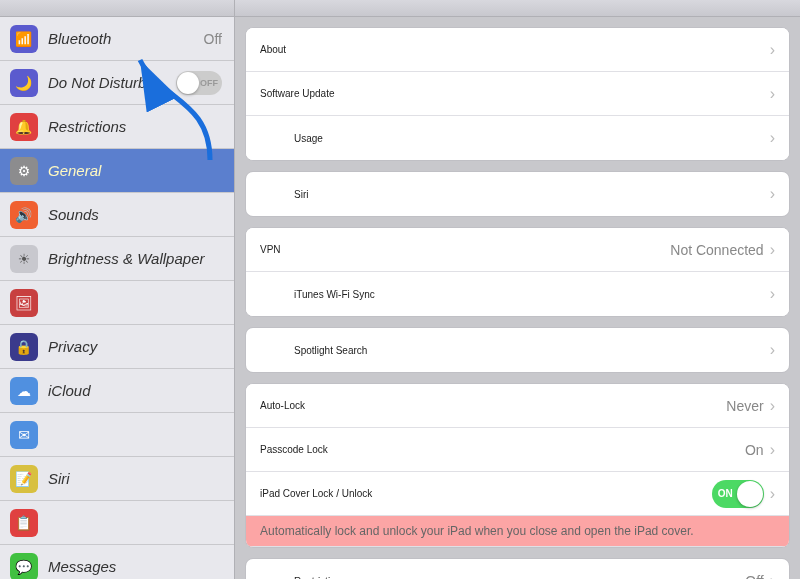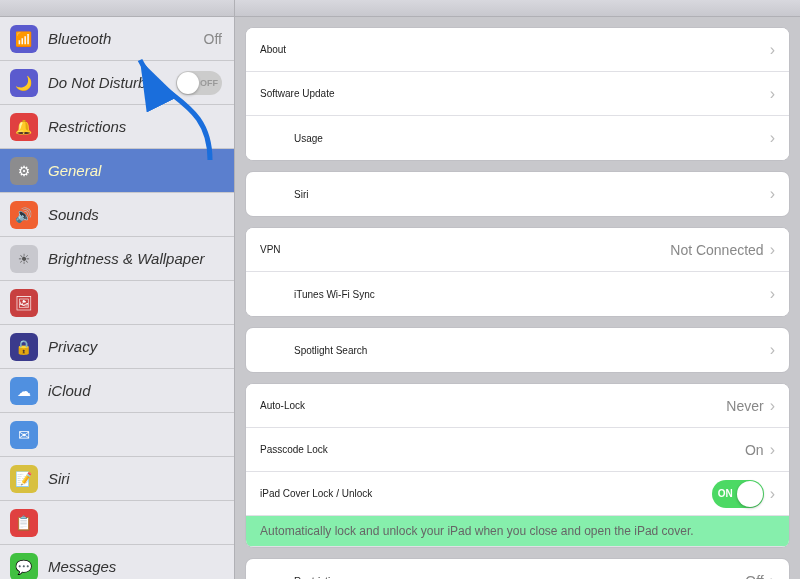--- a/index.html
+++ b/index.html
@@ -202,21 +202,21 @@
       font-weight: bold;
       color: white;
       position: absolute;
       left: 6px;
     }
 
     .note-text {
       font-size: 12px;
       color: #666;
       padding: 8px 14px;
-      background: #86efac;
+      background: #fca5a5;
       border-bottom: 1px solid #e0e0e5;
     }
 
     .sidebar-wrapper {
       position: relative;
     }
 
     
     .icon-bluetooth { background: #5b5bce; color: white; }
     .icon-donotdisturb { background: #5b5bce; color: white; }

